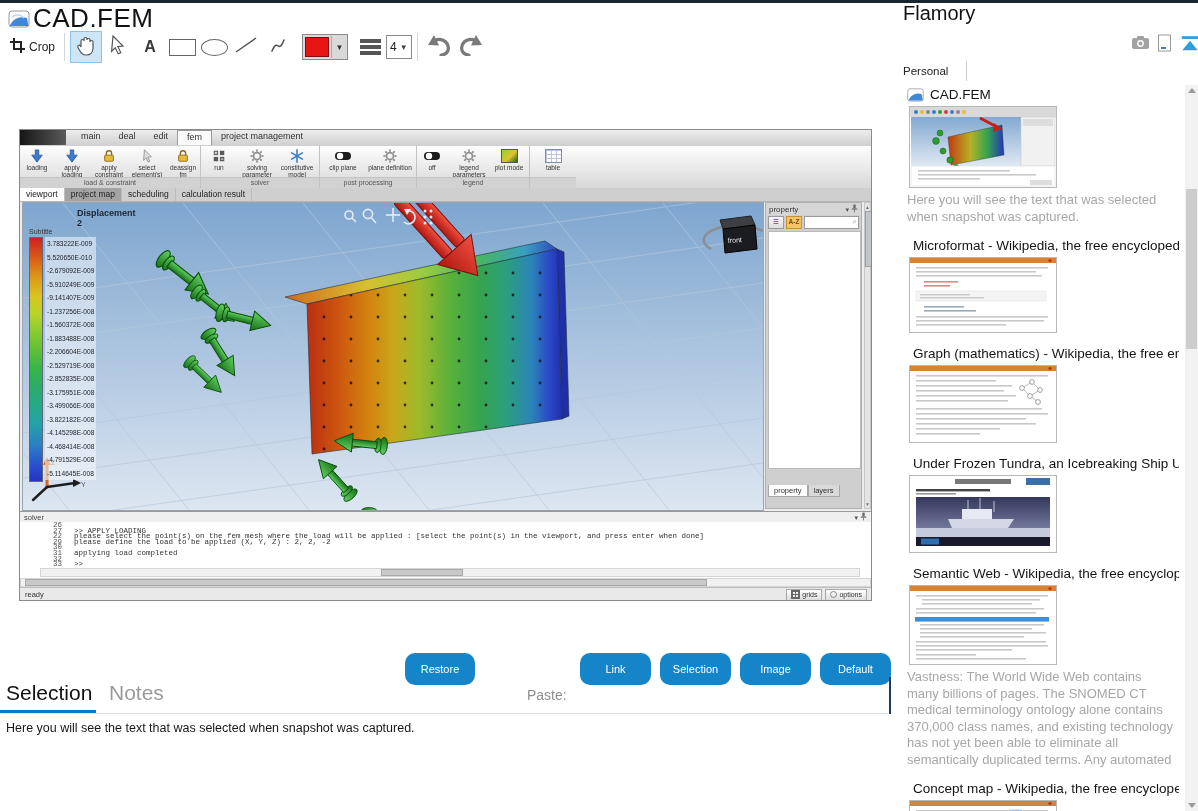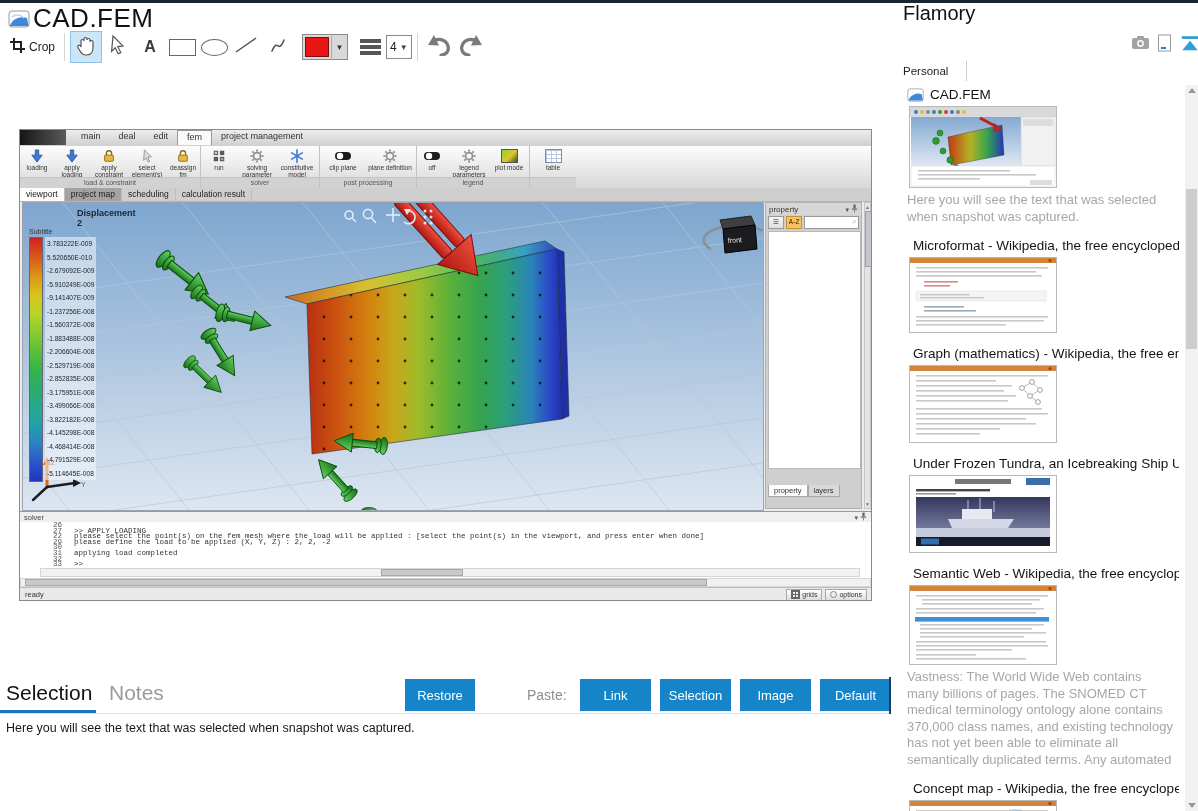--- a/index.html
+++ b/index.html
@@ -82,22 +82,22 @@
   .s-status{position:absolute;left:0;top:457px;width:100%;height:13px;background:#e9e9e9;border-top:1px solid #bdbdbd;font-size:7.5px;color:#333;display:flex;align-items:center;}
   .sb-right{margin-left:auto;display:flex;gap:3px;padding-right:4px;}
   .sb-btn{height:10px;border:1px solid #a8a8a8;background:linear-gradient(#fff,#ddd);font-size:7px;line-height:9px;padding:0 4px;display:flex;align-items:center;gap:2px;color:#333;}
   .mini-grid{width:7px;height:7px;border:1px solid #666;background-image:linear-gradient(#666 1px,transparent 1px),linear-gradient(90deg,#666 1px,transparent 1px);background-size:3px 3px;}
   .mini-gear{width:7px;height:7px;border:1.5px solid #888;border-radius:50%;box-sizing:border-box;}
   
   .b-tab1{position:absolute;left:6px;top:681px;font-size:21px;color:#111;}
   .b-tab2{position:absolute;left:109px;top:681px;font-size:21px;color:#9a9a9a;}
   .b-underline{position:absolute;left:0px;top:710px;width:96px;height:3px;background:#1878bc;}
   .b-divider{position:absolute;left:0;top:713px;width:891px;height:1px;background:#e2e2e2;}
-  .bbtn{position:absolute;top:679px;height:32px;background:var(--accent,#1584c9);color:#fff;font-size:13px;
-        display:flex;align-items:center;justify-content:center;}
+  .bbtn{position:absolute;top:653px;height:32px;background:var(--accent,#1584c9);color:#fff;font-size:11px;
+        display:flex;align-items:center;justify-content:center;border-radius:10px;}
   .b-paste{position:absolute;left:527px;top:687px;font-size:14px;color:#8e8e8e;}
   .b-edge{position:absolute;left:889px;top:677px;width:2px;height:37px;background:#1d3a5f;}
   .sel-text{position:absolute;left:6px;top:721px;font-size:12.5px;color:#181818;}
   
   .side{position:absolute;left:893px;top:0;width:305px;height:811px;}
   .sd-title{position:absolute;left:10px;top:2px;font-size:20px;color:#111;}
   .sd-search{position:absolute;left:10px;top:32px;width:220px;height:22px;border:1px solid #c6c6c6;box-sizing:border-box;}
   .sd-search input{border:none;outline:none;width:188px;height:18px;margin:1px 0 0 4px;font-size:11.5px;color:#555;font-family:inherit;}
   .sd-search .mg{position:absolute;right:4px;top:3px;}
   .sd-ico{position:absolute;top:34px;}

